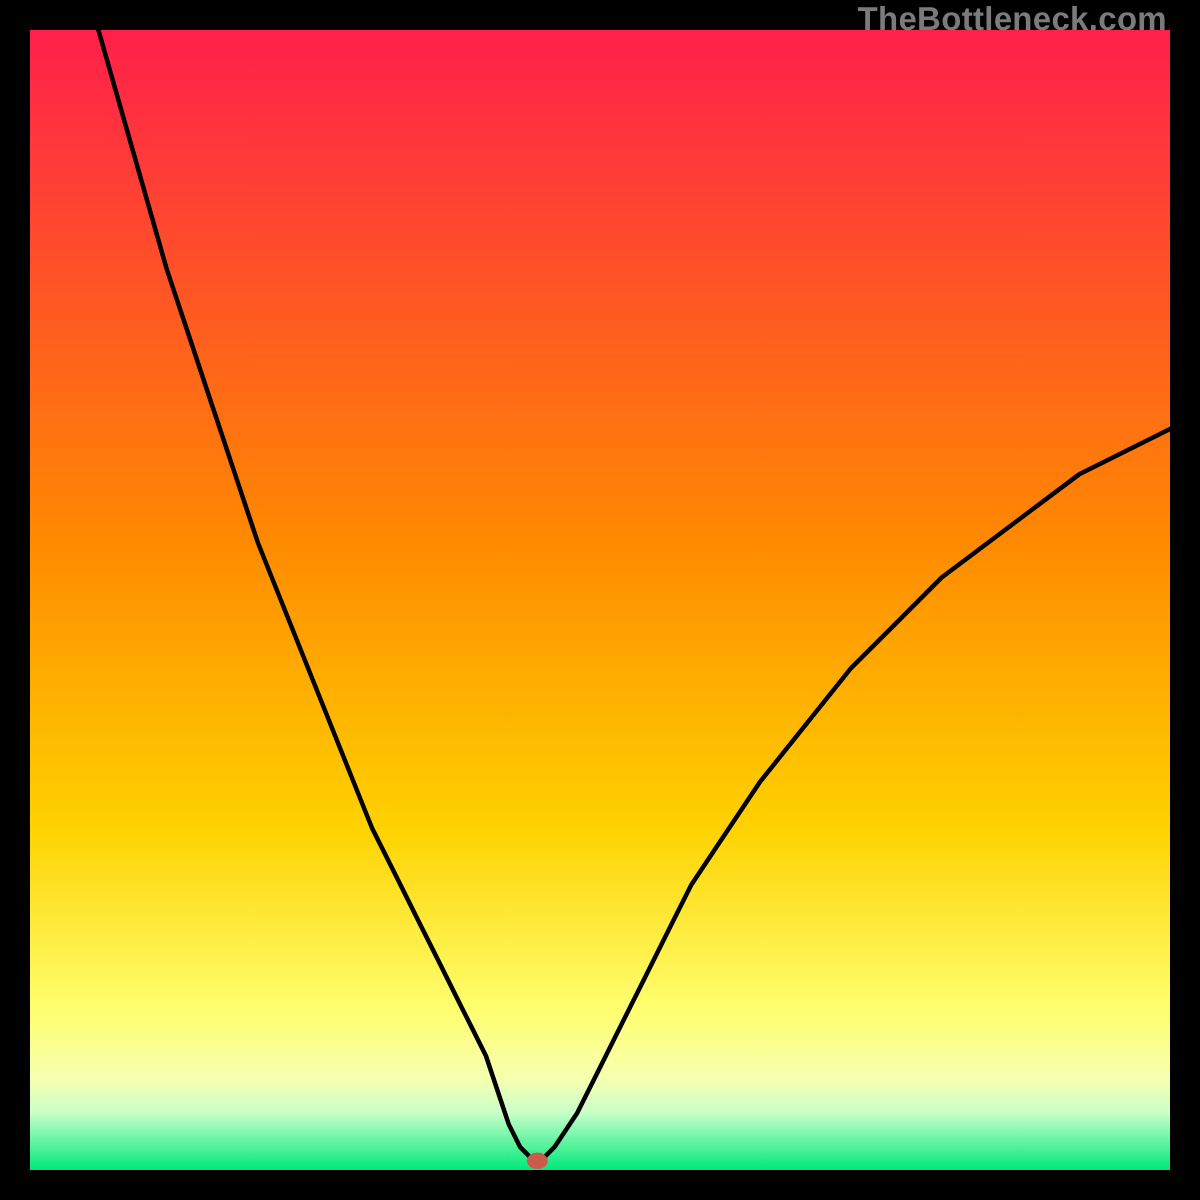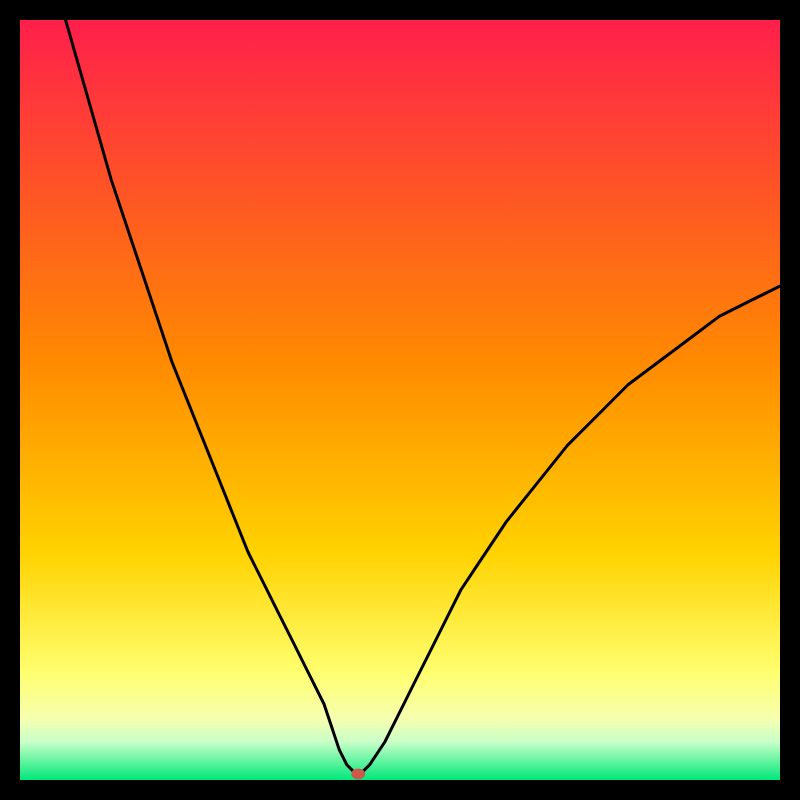--- a/index.html
+++ b/index.html
@@ -54,13 +54,14 @@
       </linearGradient>
     </defs>
 
     <rect x="0" y="0" width="760" height="760" fill="url(#bg-grad)"></rect>
 
     <path id="curve-path" d="M45.6 0.0 L60.8 53.2 L76.0 106.4 L91.2 159.6 L106.4 205.2 L121.6 250.8 L136.8 296.4 L152.0 342.0 L167.2 380.0 L182.4 418.0 L197.6 456.0 L212.8 494.0 L228.0 532.0 L243.2 562.4 L258.4 592.8 L273.6 623.2 L288.8 653.6 L304.0 684.0 L311.6 706.8 L319.2 729.6 L326.8 744.8 L334.4 752.4 L342.0 752.4 L349.6 744.8 L364.8 722.0 L380.0 691.6 L395.2 661.2 L410.4 630.8 L425.6 600.4 L440.8 570.0 L456.0 547.2 L486.4 501.6 L516.8 463.6 L547.2 425.6 L577.6 395.2 L608.0 364.8 L638.4 342.0 L668.8 319.2 L699.2 296.4 L729.6 281.2 L760.0 266.0" fill="none" stroke="#000" stroke-width="3" stroke-linejoin="round" stroke-linecap="round"></path>
 
     <ellipse id="marker-dot" cx="338.2" cy="753.9" rx="7" ry="5.5" fill="#cc5a4a"></ellipse>
   </svg>
 
+  <div class="watermark">TheBottleneck.com</div>
 </div>
 
 </body></html>

